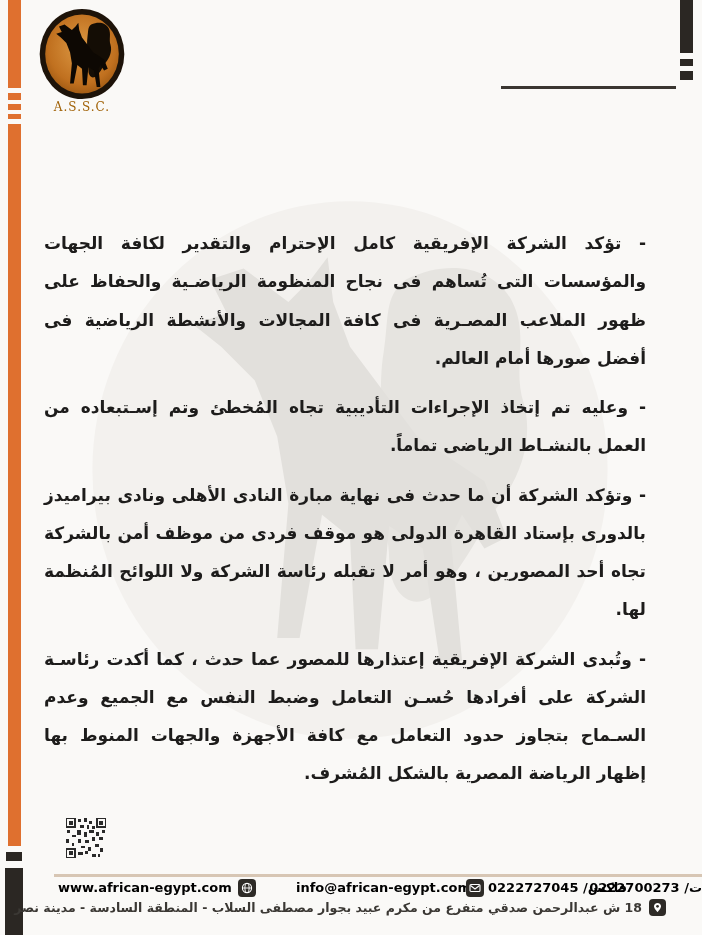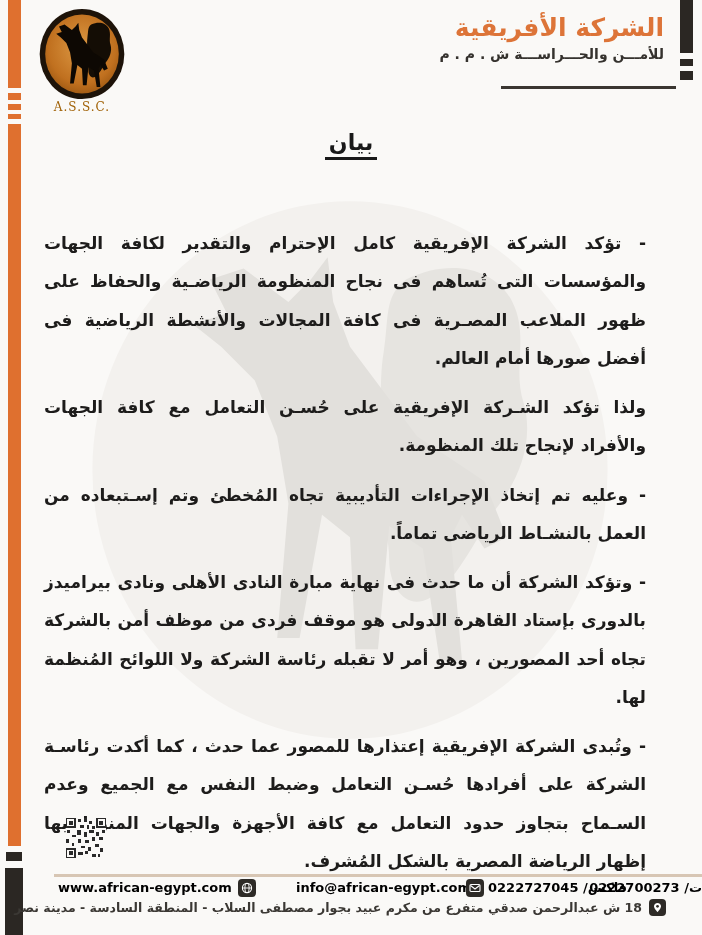--- a/index.html
+++ b/index.html
@@ -80,33 +80,25 @@
         </radialGradient>
       </defs>
       <ellipse cx="50" cy="52" rx="46" ry="49" fill="#1d1309"></ellipse>
       <ellipse cx="50" cy="52" rx="40" ry="43" fill="url(#lg)"></ellipse>
       <path fill="#140d05" d="M60 20 C68 16 76 18 79 24 C82 30 79 36 81 42 C83 49 80 56 76 61 C72 67 69 74 64 77 C60 79 57 75 57 70 C57 64 54 59 55 53 C56 46 55 39 56 33 C57 27 56 23 60 20 Z"></path>
       <path fill="#0d0803" d="M31 20 L39 26 L43 22 L46 18 L47 26 L50 34 L56 42 L62 50 L68 54 L74 58 L78 68 L74 70 L70 64 L68 68 L70 88 L66 88 L63 70 L57 66 L55 86 L51 86 L50 68 L45 64 L41 84 L37 84 L39 62 L37 50 L33 40 L27 34 L22 30 L28 28 L25 22 Z"></path>
     </svg>
     <div class="logo-caption">A.S.S.C.</div>
   </div>
 
-  <div class="company">
-    <div class="company-name">الشركة الأفريقية</div>
-    <div class="company-sub">للأمـــن والحـــراســـة ش . م . م</div>
-  </div>
   <div class="header-rule"></div>
 
-  <div class="doc-title">
-    <span>بيان</span>
-  </div>
 
   <div class="doc-body">
     <p>- تؤكد الشركة الإفريقية كامل الإحترام والتقدير لكافة الجهات والمؤسسات التى تُساهم فى نجاح المنظومة الرياضـية والحفاظ على ظهور الملاعب المصـرية فى كافة المجالات والأنشطة الرياضية فى أفضل صورها أمام العالم.</p>
-    <p>ولذا تؤكد الشـركة الإفريقية على حُسـن التعامل مع كافة الجهات والأفراد لإنجاح تلك المنظومة.</p>
     <p>- وعليه تم إتخاذ الإجراءات التأديبية تجاه المُخطئ وتم إسـتبعاده من العمل بالنشـاط الرياضى تماماً.</p>
     <p>- وتؤكد الشركة أن ما حدث فى نهاية مبارة النادى الأهلى ونادى بيراميدز بالدورى بإستاد القاهرة الدولى هو موقف فردى من موظف أمن بالشركة تجاه أحد المصورين ، وهو أمر لا تقبله رئاسة الشركة ولا اللوائح المُنظمة لها.</p>
     <p>- وتُبدى الشركة الإفريقية إعتذارها للمصور عما حدث ، كما أكدت رئاسـة الشركة على أفرادها حُسـن التعامل وضبط النفس مع الجميع وعدم السـماح بتجاوز حدود التعامل مع كافة الأجهزة والجهات المنوط بها إظهار الرياضة المصرية بالشكل المُشرف.</p>
   </div>
 
   <svg class="qr" width="40" height="40" viewBox="0 0 29 29" shape-rendering="crispEdges">
     <rect width="29" height="29" fill="#faf9f7"></rect>
     <g fill="#2a2a2a">
       <rect x="0" y="0" width="7" height="7"></rect>
         <rect x="22" y="0" width="7" height="7"></rect>

